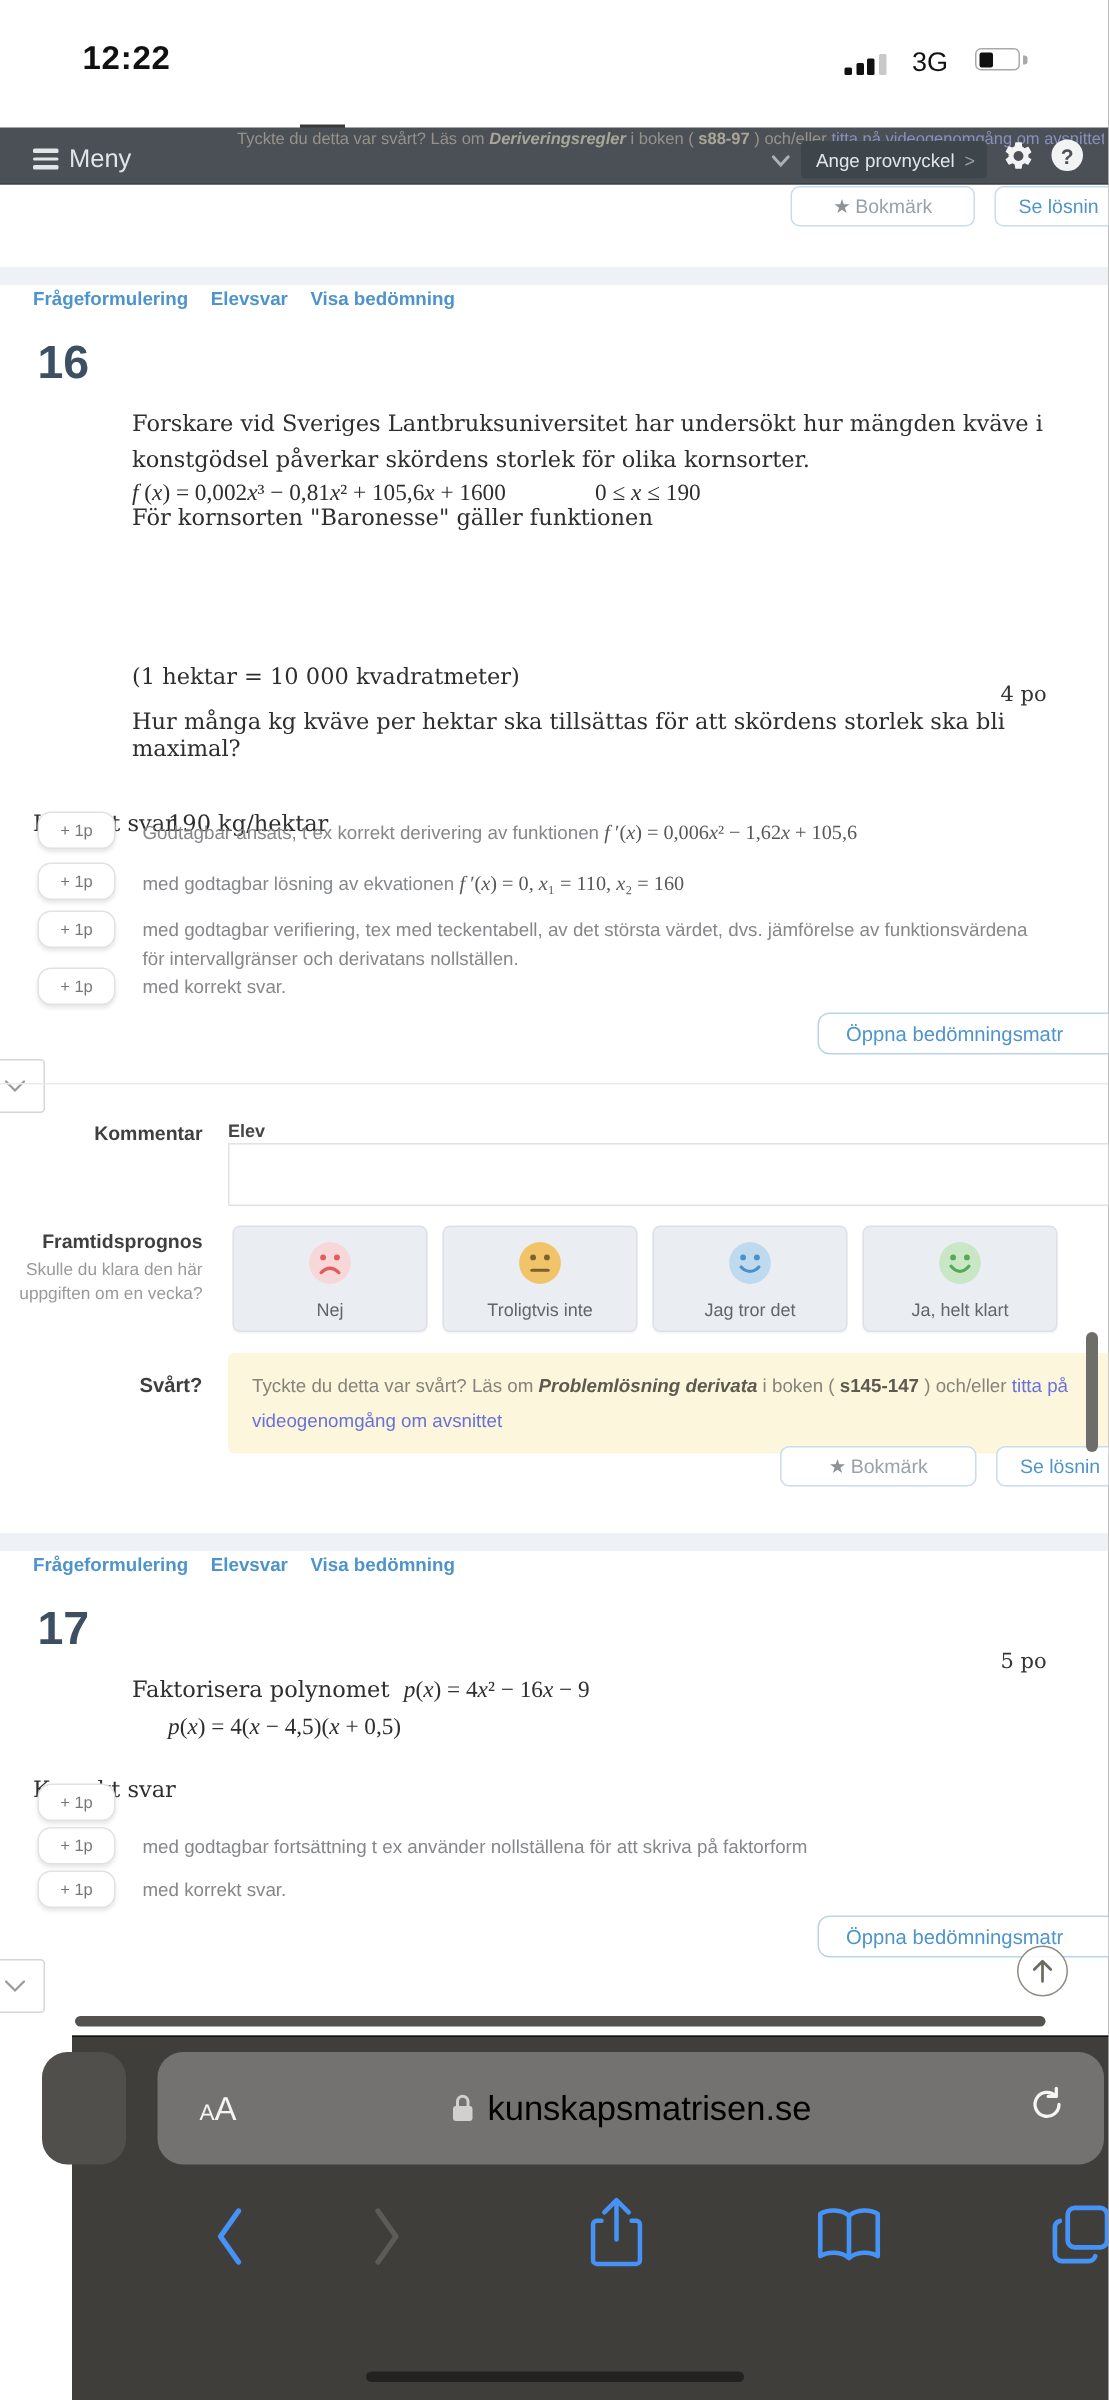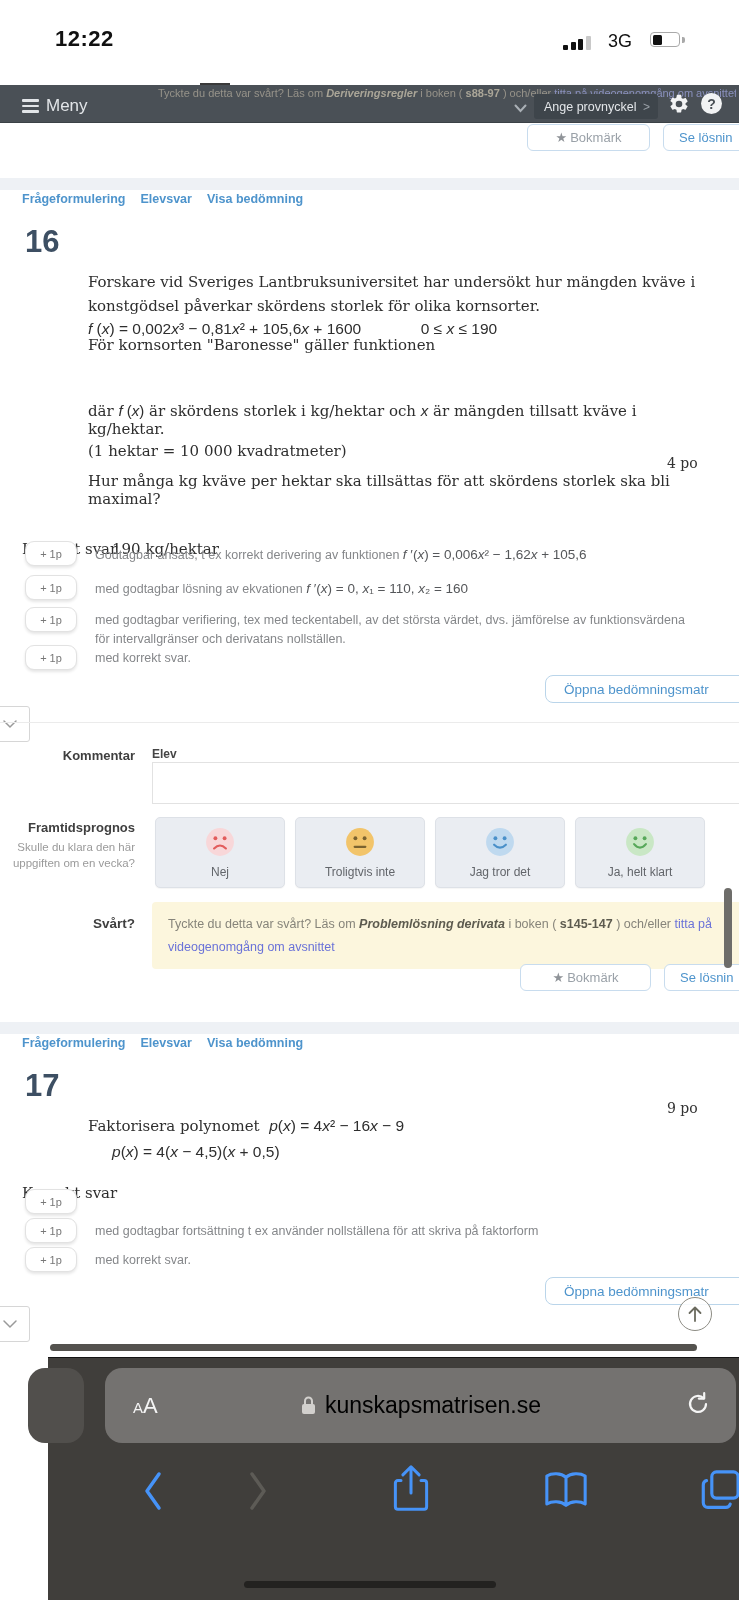--- a/index.html
+++ b/index.html
@@ -49,21 +49,21 @@
   .matrix-btn { height:28px; background:#fff; border:1px solid #bad5ea; border-radius:8px; color:#4e94cc;
     font-size:13.5px; display:flex; align-items:center; padding-left:18px; white-space:nowrap; }
 
   
   .band { left:0; width:739px; height:12px; background:#eef1f5; }
   .tabs { display:flex; gap:15px; font-size:12.5px; font-weight:bold; color:#4e94cc; }
 
   
   .qnum { font-size:31px; font-weight:bold; color:#3d4f63; }
   .serif { font-family:"DejaVu Serif","Liberation Serif",serif; font-size:15px; color:#2e2e2e;margin-top:40px; }
-  .math { font-family:Liberation Sans, sans-serif; color:#2e2e2e; }
+  .math { font-family:Liberation Serif, serif; color:#2e2e2e; }
   .points { font-family:"DejaVu Serif","Liberation Serif",serif; font-size:14px; color:#333; }
   .crit-text { font-size:12.5px; color:#85878a; line-height:1.55; }
   .crit-text .math { font-size:13.5px; color:#55575a; }
   .btn-1p { width:52px; height:25px; background:#fff; border:1px solid #e2e2e2; border-radius:9px;
     box-shadow:0 2px 3px rgba(0,0,0,.1); color:#777; font-size:11px; display:flex; align-items:center; justify-content:center; }
 
   
   .divline { left:0; width:739px; height:1px; background:#ebebeb; }
   .collapse-box { width:40px; height:36px; background:#fff; border:1px solid #d6d6d6; border-radius:3px;
     display:flex; align-items:center; justify-content:center; }
@@ -160,21 +160,20 @@
     <span>Visa bedömning</span>
   </div>
 
   <div class="abs qnum" style="left:25px; top:224px;">16</div>
   <div class="abs serif" style="left:88px; top:230px; width:612px; line-height:1.6;">Forskare vid Sveriges Lantbruksuniversitet har undersökt hur mängden kväve i konstgödsel påverkar skördens storlek för olika kornsorter.</div>
   <div class="abs serif" style="left:88px; top:296px;">För kornsorten "Baronesse" gäller funktionen</div>
   <div class="abs" style="left:88px; top:320px;">
     <span class="math" style="font-size:15.5px;"><i>f</i> (<i>x</i>) = 0,002<i>x</i>³ − 0,81<i>x</i>² + 105,6<i>x</i> + 1600</span>
     <span class="math" style="font-size:15.5px; margin-left:55px;">0 ≤ <i>x</i> ≤ 190</span>
   </div>
-  <div class="abs serif" style="left:88px; top:362px; width:612px;"><span>där </span><span class="math"><i>f</i> (<i>x</i>)</span><span> är skördens storlek i kg/hektar och </span><span class="math"><i>x</i></span><span> är mängden tillsatt kväve i kg/hektar.</span></div>
   <div class="abs serif" style="left:88px; top:402px;">(1 hektar = 10 000 kvadratmeter)</div>
   <div class="abs serif" style="left:88px; top:432px; width:612px;">Hur många kg kväve per hektar ska tillsättas för att skördens storlek ska bli maximal?</div>
   <div class="abs points" style="left:667px; top:455px;">4 po</div>
 
   <div class="abs serif" style="left:22px; top:500px;">Korrekt svar</div>
   <div class="abs serif" style="left:112px; top:500px;">190 kg/hektar</div>
 
   <div class="abs btn-1p" style="left:25px; top:541px;">+ 1p</div>
   <div class="abs crit-text" style="left:95px; top:545px; width:610px;"><span>Godtagbar ansats, t ex korrekt derivering av funktionen</span> <span class="math"><i>f</i> ′(<i>x</i>) = 0,006<i>x</i>² − 1,62<i>x</i> + 105,6</span></div>
 
@@ -253,21 +252,21 @@
 
   <div class="abs band" style="top:1022px;"></div>
   <div class="abs tabs" style="left:22px; top:1036px;">
     <span>Frågeformulering</span>
     <span>Elevsvar</span>
     <span>Visa bedömning</span>
   </div>
 
   <div class="abs qnum" style="left:25px; top:1068px;">17</div>
   <div class="abs serif" style="left:88px; top:1077px;"><span>Faktorisera polynomet</span>&nbsp;&nbsp;<span class="math" style="font-size:15.5px;"><i>p</i>(<i>x</i>) = 4<i>x</i>² − 16<i>x</i> − 9</span></div>
-  <div class="abs points" style="left:667px; top:1100px;">9 po</div>
+  <div class="abs points" style="left:667px; top:1100px;">5 po</div>
 
   <div class="abs serif" style="left:22px; top:1144px;">Korrekt svar</div>
   <div class="abs math" style="left:112px; top:1143px; font-size:15.5px;"><i>p</i>(<i>x</i>) = 4(<i>x</i> − 4,5)(<i>x</i> + 0,5)</div>
 
   <div class="abs btn-1p" style="left:25px; top:1189px;">+ 1p</div>
 
   <div class="abs btn-1p" style="left:25px; top:1218px;">+ 1p</div>
   <div class="abs crit-text" style="left:95px; top:1222px; width:610px;">med godtagbar fortsättning t ex använder nollställena för att skriva på faktorform</div>
 
   <div class="abs btn-1p" style="left:25px; top:1247px;">+ 1p</div>

